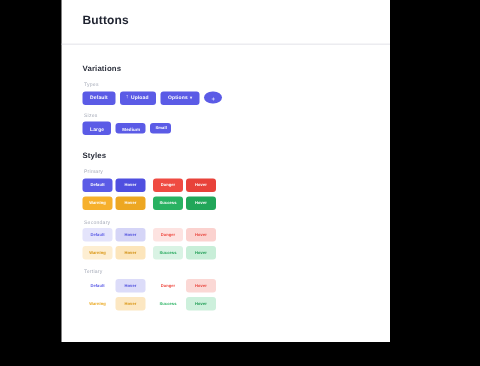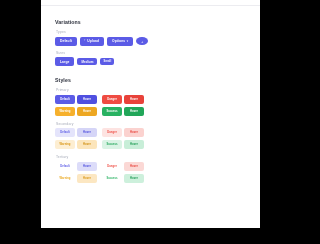--- a/index.html
+++ b/index.html
@@ -132,20 +132,23 @@
 </head>
 <body>
 
 <div id="root">
 
   <div class="bar-left"></div>
   <div class="bar-right"></div>
 
   <div class="page">
 
+    <div class="header">
+      <h1 class="page-title">Buttons</h1>
+    </div>
     <div class="divider"></div>
 
     <div class="body">
 
       <div class="section-title first">Variations</div>
 
       <div class="group-label">Types</div>
 
       <div class="row">
         <button class="btn">

